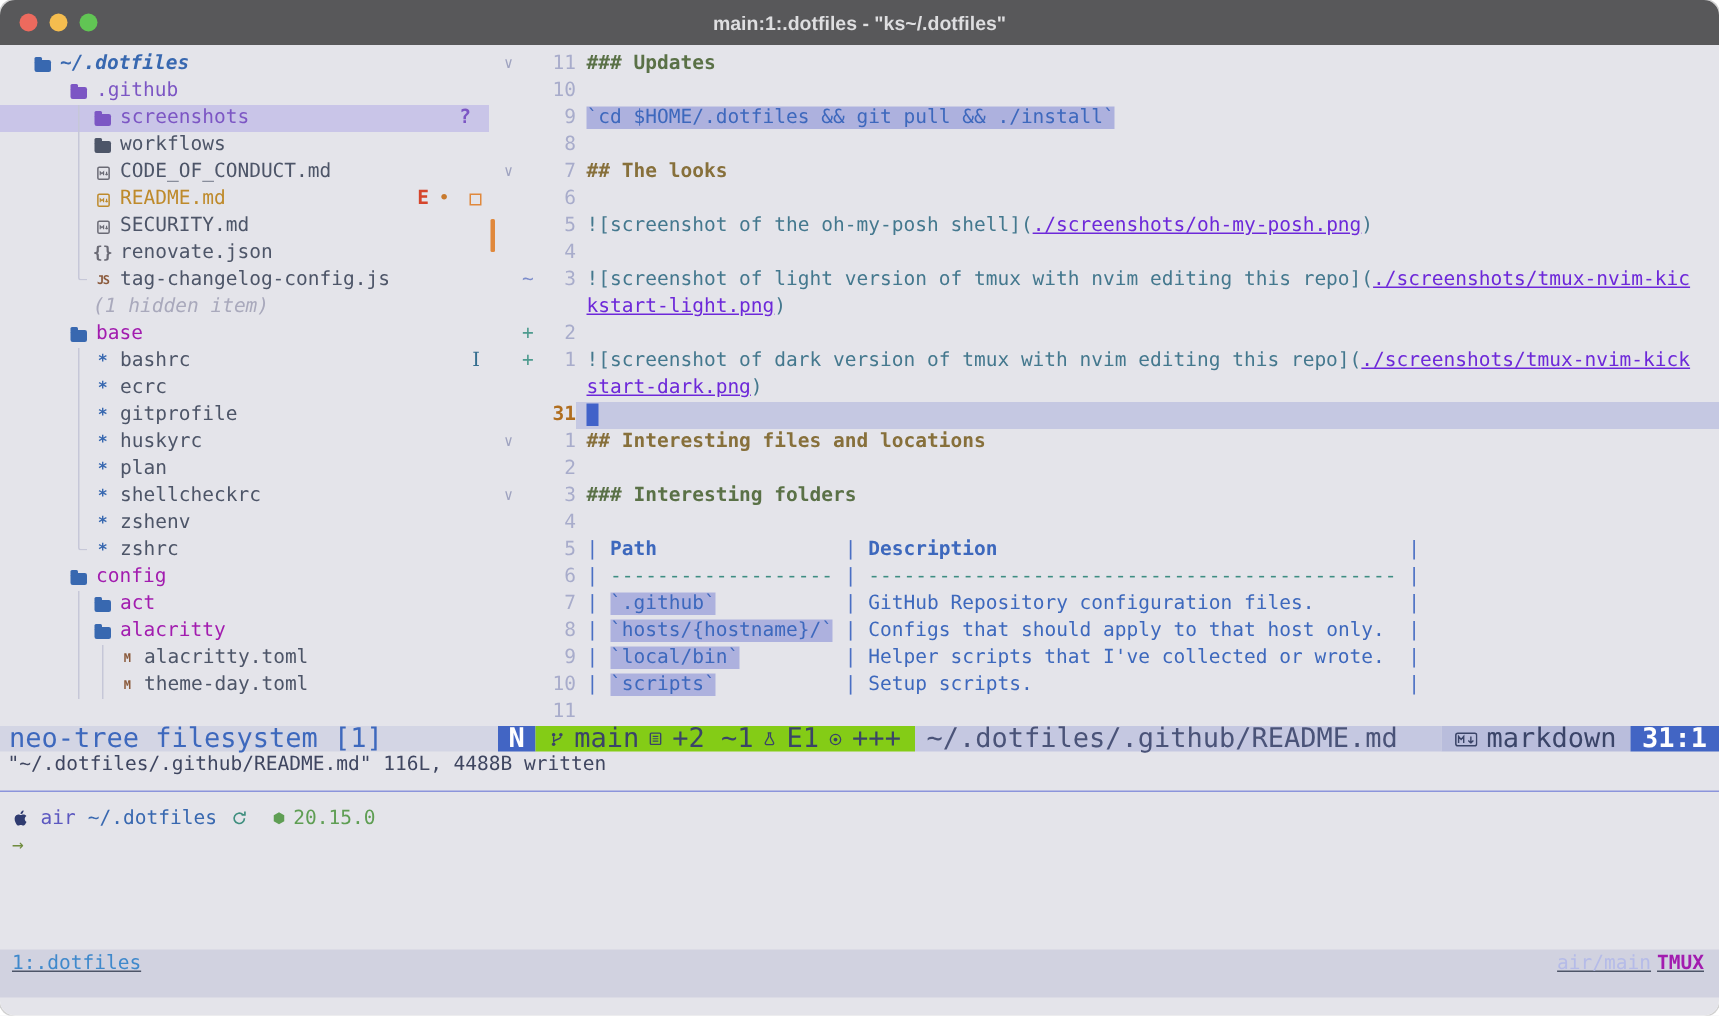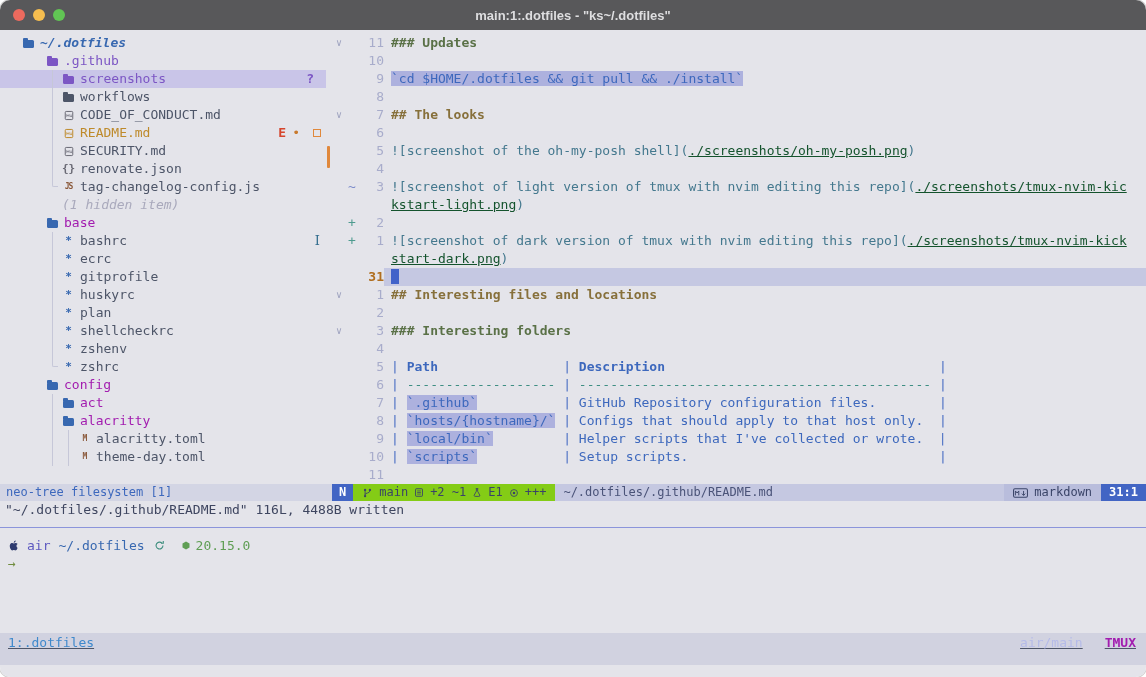--- a/index.html
+++ b/index.html
@@ -49,27 +49,27 @@
   .esign.chg{color:#7C8CCB;}.esign.add{color:#4E9B8F;}
   .enum{width:26px;flex:none;text-align:right;color:#A8ACCB;}
   .enum.cur{color:#B06E1F;font-weight:bold;}
   .etext{flex:1;padding-left:7px;}
   .etext.cursorline{background:#C5C8E2;}
   .cursor-block{display:inline-block;width:8px;height:15px;margin-top:1px;background:#4162C9;vertical-align:top;}
   .seg.h3{color:#5A7147;font-weight:bold;}
   .seg.h2{color:#87703B;font-weight:bold;}
   .seg.codeline,.seg.code{color:#3D68BD;background:#ADB1DE;}
   .seg.md{color:#44788E;}
-  .seg.link{color:#14532d;text-decoration:underline;}
+  .seg.link{color:#6d28d9;text-decoration:underline;}
   .seg.pipe{color:#4A6FC4;}
   .seg.th{color:#3D68BD;font-weight:bold;}
   .seg.dash{color:#3E8E83;}
   .seg.desc{color:#3D68BD;}
   
-  .statusline{height:17px;display:flex;flex:none;font-size:12px;line-height:17px;}
+  .statusline{height:17px;display:flex;flex:none;font-size:18px;line-height:17px;}
   .sl-tree{width:332px;flex:none;background:#D3D5E4;color:#3D68BD;padding-left:6px;box-sizing:border-box;}
   .sl-main{flex:1;display:flex;}
   .sl-mode{background:#4265C4;color:#FFF;font-weight:bold;padding:0 7px;}
   .sl-git{background:#84cc16;color:#3A4468;display:flex;align-items:center;gap:6px;padding:0 9px;}
   .sl-ico{display:inline-flex;align-items:center;}
   .sl-path{flex:1;background:#C5C8E1;color:#4A5378;padding:0 8px;}
   .sl-ft{background:#B9BDDC;color:#3A4468;display:flex;align-items:center;gap:6px;padding:0 9px;}
   .sl-pos{background:#4265C4;color:#FFF;font-weight:bold;padding:0 8px;}
   
   .msgline{height:17px;line-height:17px;color:#3F4660;padding-left:5px;flex:none;}
@@ -78,21 +78,21 @@
   .p-apple{color:#2F3B70;margin-right:7px;display:inline-flex;}
   .p-host{color:#5C58C0;margin-right:8px;}
   .p-cwd{color:#3868B0;margin-right:9px;}
   .p-git{color:#3E8E7E;margin-right:16px;display:inline-flex;}
   .p-node{color:#5F9E54;margin-right:5px;display:inline-flex;}
   .p-ver{color:#5F9E54;}
   .arrow-line{height:19px;color:#708C3F;}
   
   .tmux-bar{height:32px;line-height:20px;background:#D1D2E0;display:flex;flex:none;text-decoration:underline;}
   .tb-win{color:#3F89CC;padding-left:8px;}
-  .tb-right{margin-left:auto;display:flex;gap:22px;padding-right:10px;}
+  .tb-right{margin-left:auto;display:flex;gap:4px;padding-right:10px;}
   .tb-sess{color:#B5BBE8;}
   .tb-label{color:#a21caf;font-weight:bold;}
   .bottom-pad{height:12px;flex:none;}
 </style>
 </head>
 <body>
 
 <div class="window">
   <div class="titlebar">
     <span class="lights">

